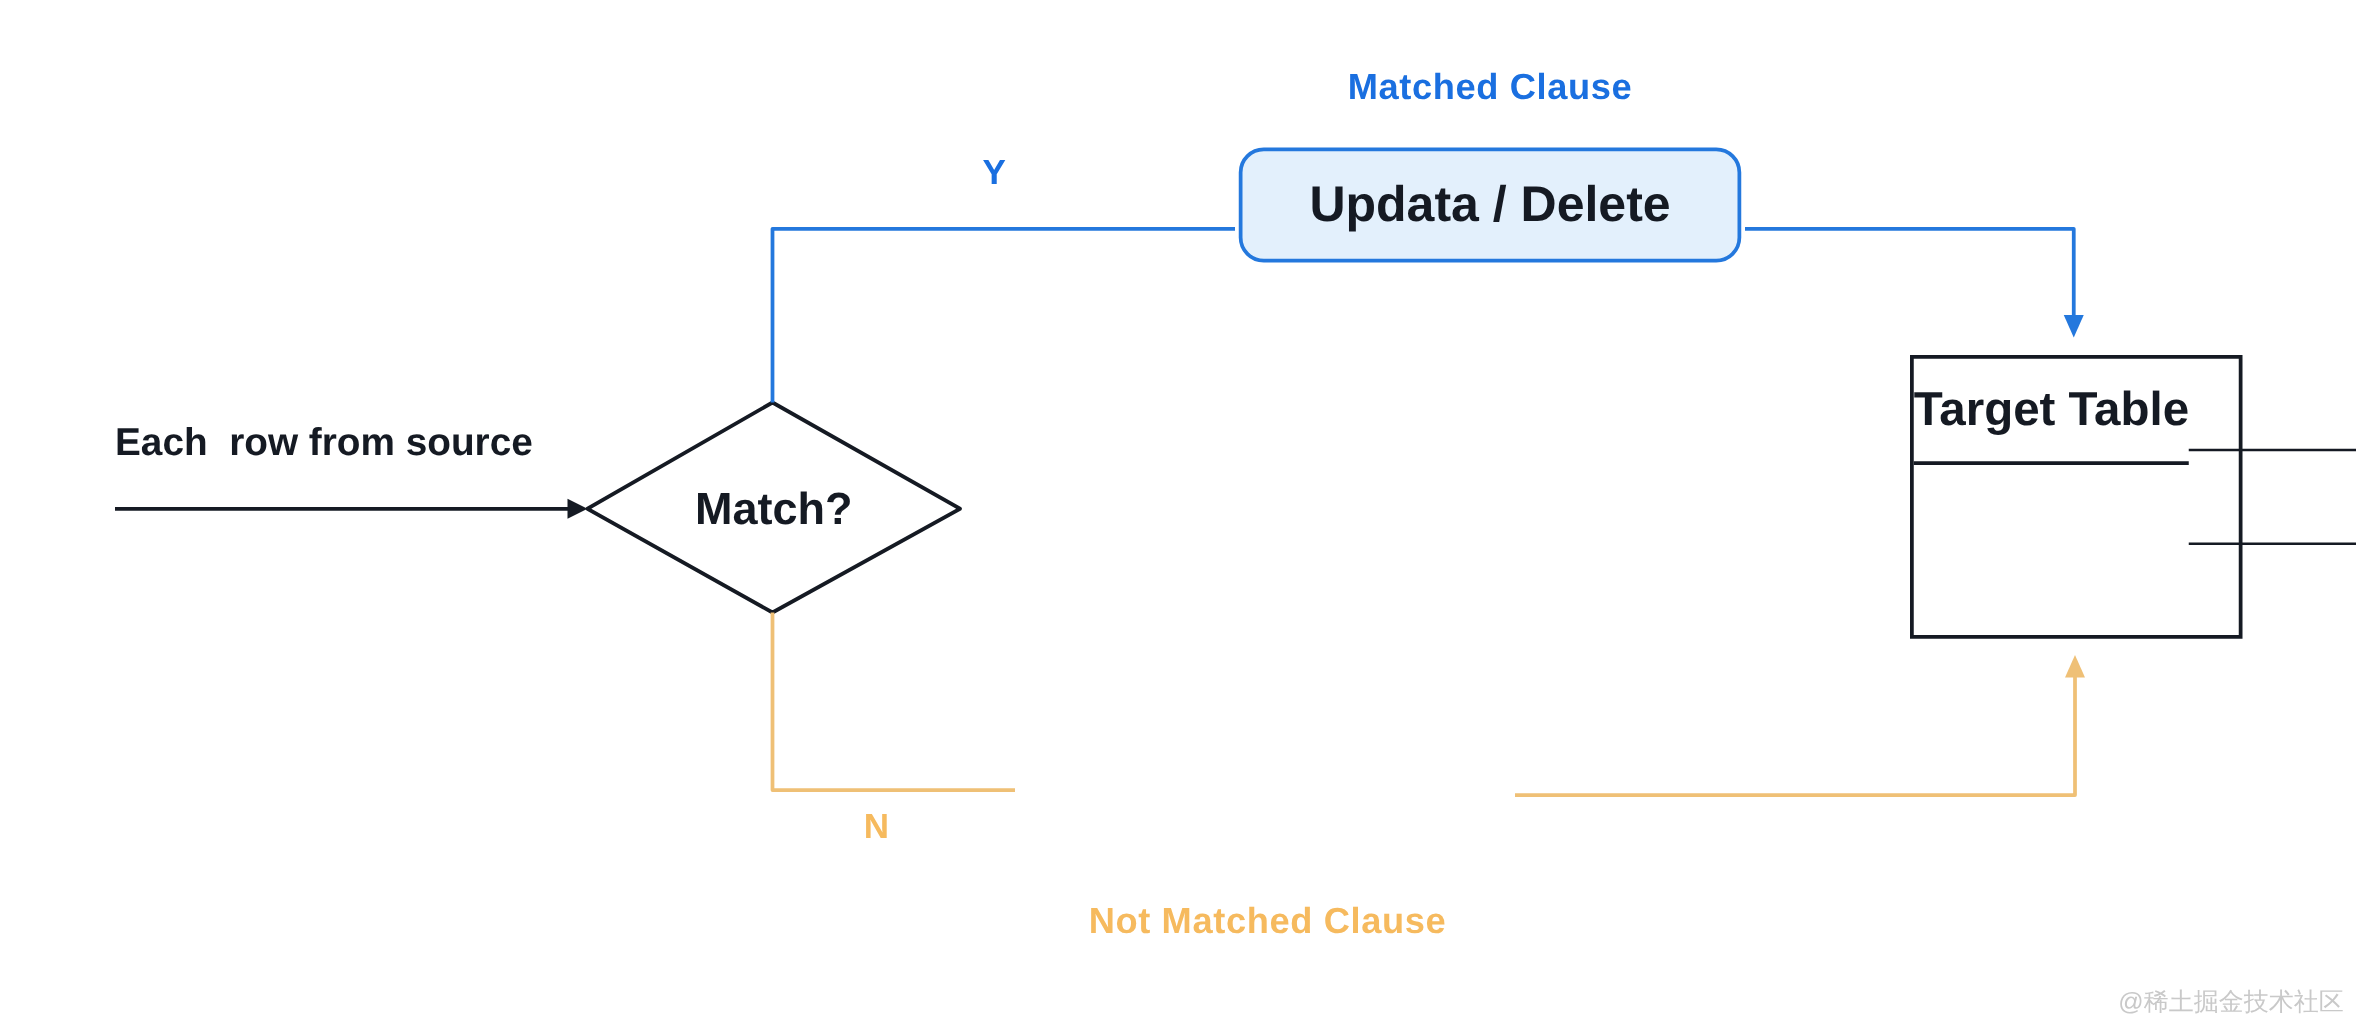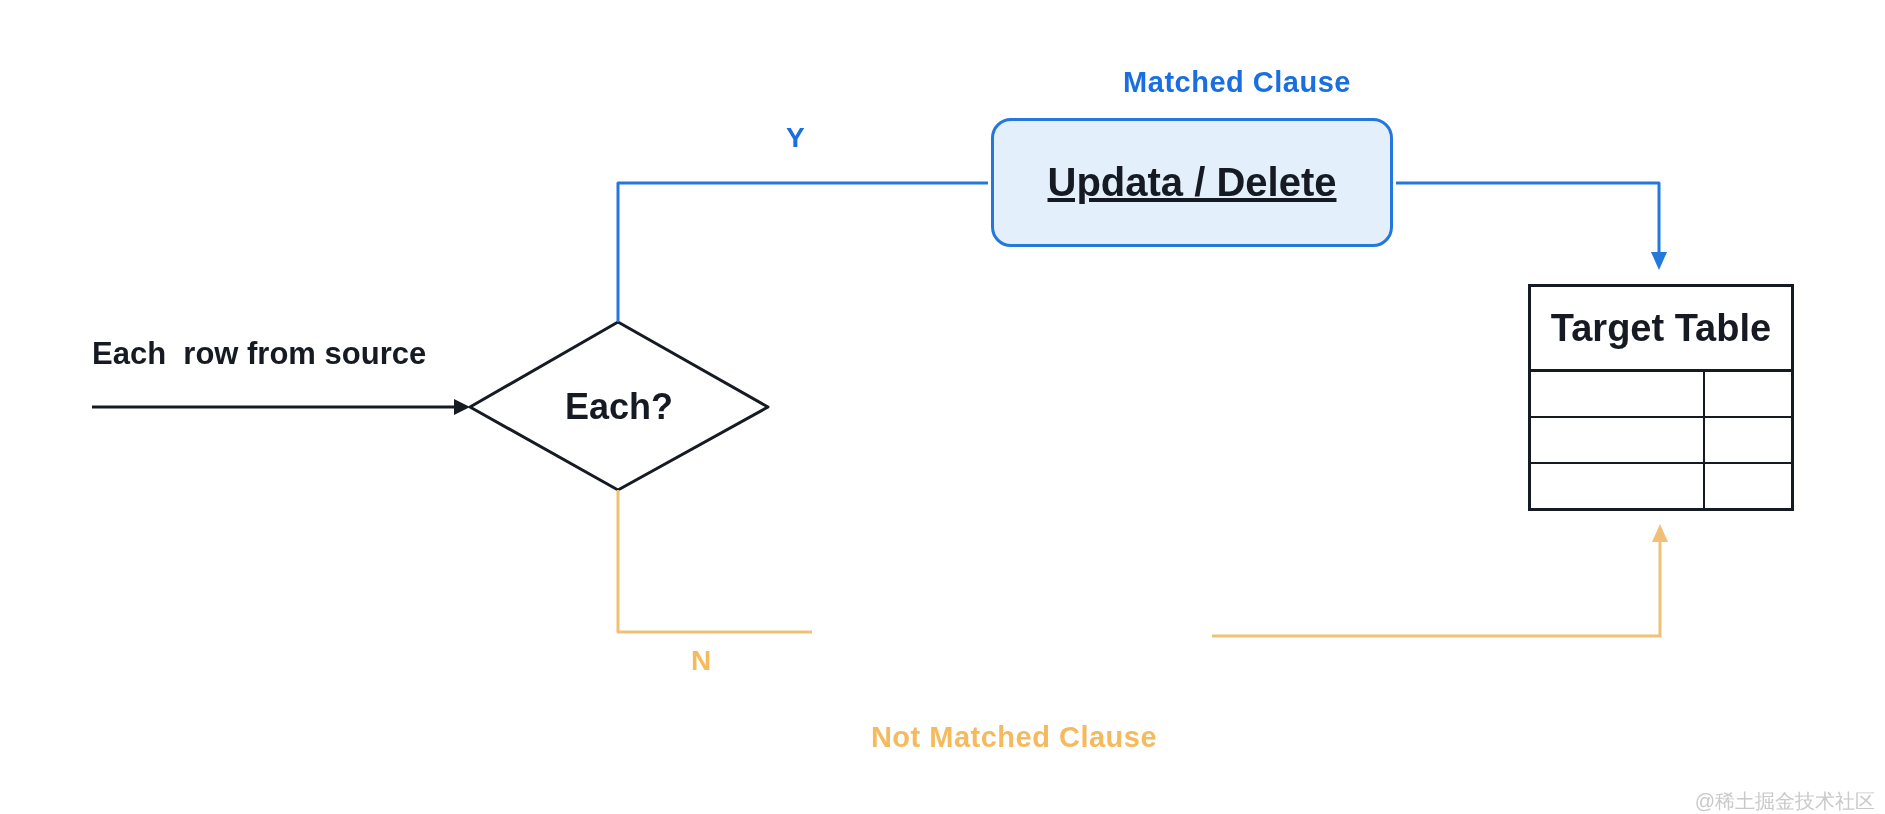--- a/index.html
+++ b/index.html
@@ -28,56 +28,55 @@
   
   .source-label{
     left:92px;top:336px;
     font-size:31px;font-weight:bold;color:var(--ink);
     letter-spacing:0px;white-space:pre;
   }
   .clause-label{
     font-weight:bold;font-size:29px;letter-spacing:0.5px;white-space:nowrap;
     transform:translateX(-50%);
   }
-  .matched-clause{left:1192px;top:66px;color:var(--matched-text);margin-left:45px;}
+  .matched-clause{left:1192px;top:54px;color:var(--matched-text);}
   .not-matched-clause{left:1014px;top:721px;color:var(--not-matched-text);}
   .edge-label{font-weight:bold;font-size:28px;}
   .y-label{left:786px;top:122px;color:var(--matched-text);}
   .n-label{left:691px;top:645px;color:var(--not-matched-text);}
 
   
   .proc-box{
     display:flex;align-items:center;justify-content:center;
     border-radius:20px;
     font-weight:bold;font-size:40px;color:var(--ink);
   }
   .update-box{
-    left:991px;top:118px;width:402px;height:129px;
+    left:991px;top:118px;width:402px;height:92px;
     background:var(--matched-fill);
     border:3px solid var(--matched-accent);
-    text-decoration:underline;
   }
   .insert-box{
     left:815px;top:565px;width:394px;height:133px;
     background:var(--not-matched-fill);
     border:3px solid var(--not-matched-accent);
   }
 
   
   .decision-label{
     left:619px;top:407px;transform:translate(-50%,-50%);
     font-weight:bold;font-size:36px;color:var(--ink);
   }
 
   
   .target-table{
     left:1528px;top:284px;width:266px;height:227px;
     border:3px solid var(--ink);
     background:#ffffff;
-    display:flex;flex-direction:column;
+    display:flex;flex-direction:row;
   }
   .tt-header{
     height:85px;flex:none;
     border-bottom:3px solid var(--ink);
     display:flex;align-items:center;justify-content:center;
     font-weight:bold;font-size:38px;color:var(--ink);
     white-space:nowrap;
   }
   .tt-body{flex:1;display:flex;flex-direction:column;}
   .tt-row{flex:1;display:flex;}
@@ -112,21 +111,21 @@
     <polygon points="1651,252 1667,252 1659,270" fill="var(--matched-accent)"></polygon>
 
     <path d="M618 490 L618 632 L812 632" stroke="var(--not-matched-accent)" stroke-width="3" stroke-linejoin="round"></path>
 
     <path d="M1212 636 L1660 636 L1660 540" stroke="var(--not-matched-accent)" stroke-width="3" stroke-linejoin="round"></path>
     <polygon points="1652,542 1668,542 1660,524" fill="var(--not-matched-accent)"></polygon>
   </svg>
 
   <div class="abs source-label">Each  row from source</div>
 
-  <div class="abs decision-label">Each?</div>
+  <div class="abs decision-label">Match?</div>
 
   <div class="abs edge-label y-label">Y</div>
 
   <div class="abs edge-label n-label">N</div>
 
   <div class="abs clause-label matched-clause">Matched Clause</div>
 
   <div class="abs clause-label not-matched-clause">Not Matched Clause</div>
 
   <div class="abs proc-box update-box">

